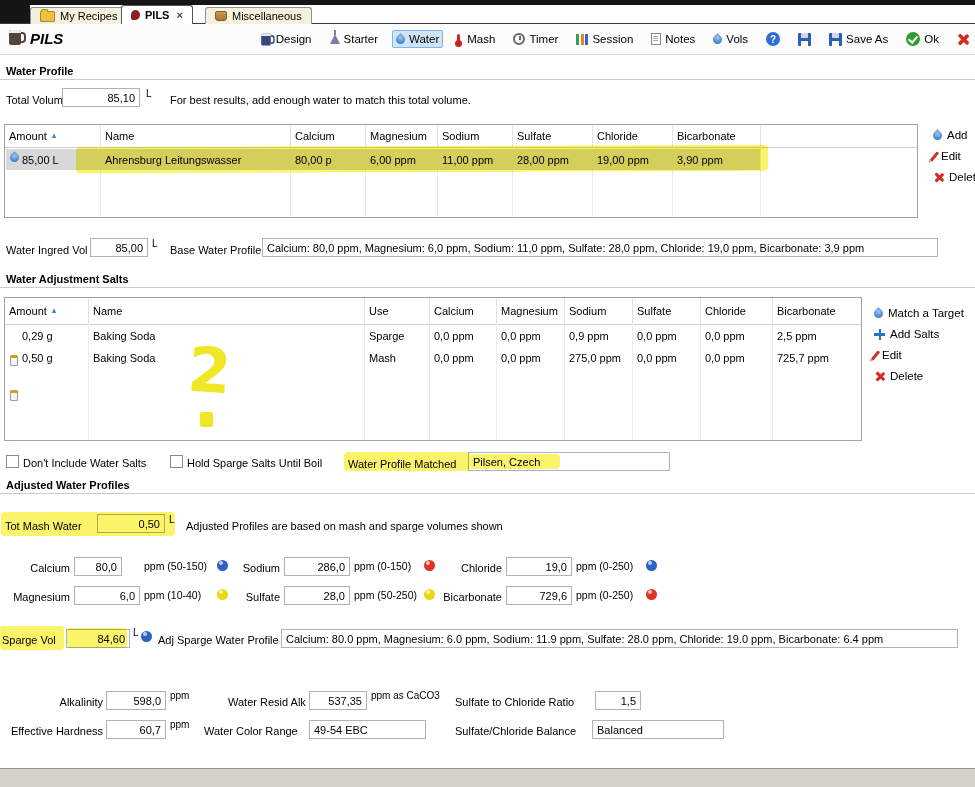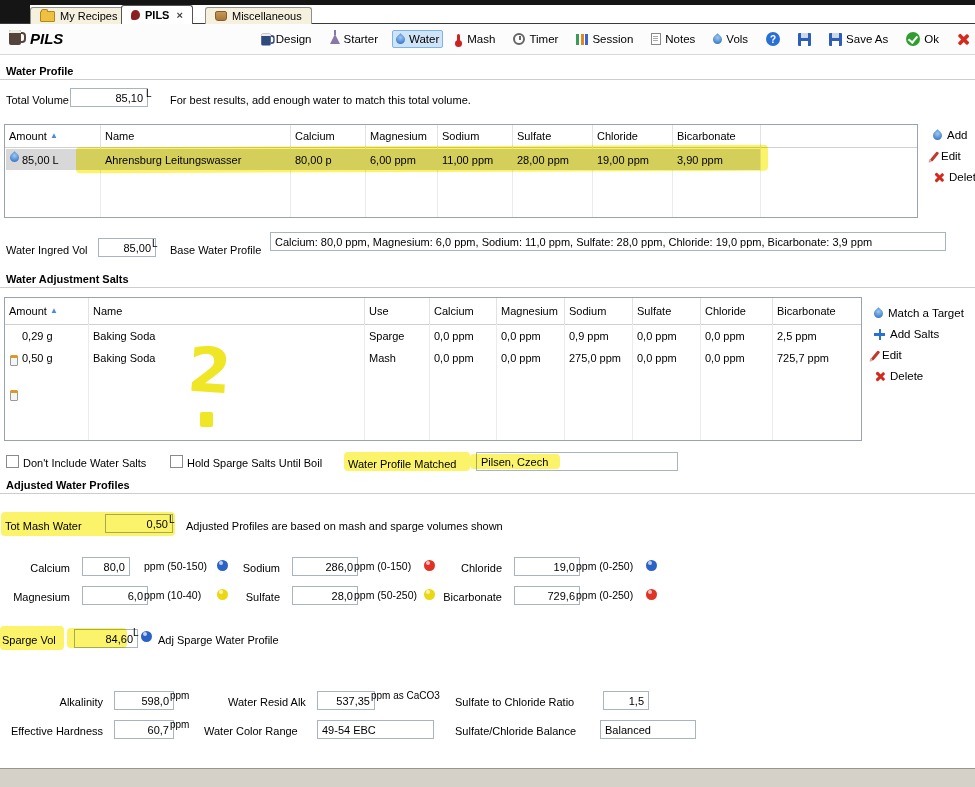--- a/index.html
+++ b/index.html
@@ -3,21 +3,21 @@
 <meta charset="utf-8">
 <style>
   html,body{margin:0;padding:0;background:#fff;}
   #app{position:relative;width:975px;height:787px;background:#fff;overflow:hidden;
        font-family:"Liberation Sans",sans-serif;font-size:11px;color:#000;}
   .abs{position:absolute;}
   .lbl{position:absolute;white-space:nowrap;line-height:14px;}
   .unit{position:absolute;font-size:10px;white-space:nowrap;}
   .field{position:absolute;height:19px;border:1px solid #a9b4be;background:#fff;
          box-sizing:border-box;display:flex;align-items:center;padding:0 4px;
-         font-size:11px;white-space:nowrap;overflow:hidden;margin-left:8px;}
+         font-size:11px;white-space:nowrap;overflow:hidden;}
   .num{justify-content:flex-end;}
   
   .topbar{left:0;top:0;width:975px;height:5px;background:#151515;}
   .tabbar{left:0;top:5px;width:975px;height:19px;background:#fff;border-bottom:1px solid #3a3a3a;box-sizing:border-box;}
   .tabcorner{left:0;top:5px;width:30px;height:18px;background:#151515;}
   .tab{position:absolute;display:flex;align-items:center;gap:5px;padding:0 9px;height:17px;
        background:#f6f1df;border:1px solid #8f8f8f;border-bottom:none;border-radius:3px 3px 0 0;box-sizing:border-box;}
   .tab.active{background:#ffffff;height:19px;border-color:#555;font-weight:bold;z-index:3;}
   .tabclose{margin-left:2px;color:#444;font-weight:bold;cursor:default;}
   
@@ -244,21 +244,21 @@
     <div class="sbtn">
       <span class="xicon"></span>
       <span>Delete</span>
       </div>
   </div>
 
   <span class="lbl" style="left:6px;top:243px;">Water Ingred Vol</span>
   <div class="field num" style="left:90px;top:238px;width:58px;">85,00</div>
   <span class="unit" style="left:152px;top:238px;">L</span>
   <span class="lbl" style="left:170px;top:243px;">Base Water Profile</span>
-  <div class="field" style="left:262px;top:232px;width:676px;">Calcium: 80,0 ppm, Magnesium: 6,0 ppm, Sodium: 11,0 ppm, Sulfate: 28,0 ppm, Chloride: 19,0 ppm, Bicarbonate: 3,9 ppm</div>
+  <div class="field" style="left:262px;top:238px;width:676px;">Calcium: 80,0 ppm, Magnesium: 6,0 ppm, Sodium: 11,0 ppm, Sulfate: 28,0 ppm, Chloride: 19,0 ppm, Bicarbonate: 3,9 ppm</div>
 
   <div class="sec" style="top:270px;">Water Adjustment Salts</div>
 
   <div class="tbl" style="left:4px;top:297px;width:858px;height:144px;">
     <div class="hdr" style="grid-template-columns:84px 276px 65px 67px 68px 68px 68px 72px 1fr;height:26px;">
       <div class="hcell">
         <span>Amount</span>
         <span class="sort">▲</span>
         </div>
       <div class="hcell">
@@ -384,38 +384,39 @@
   <span class="lbl" style="left:440px;top:590px;width:62px;text-align:right;">Bicarbonate</span>
   <div class="field num" style="left:506px;top:586px;width:66px;">729,6</div>
   <span class="lbl" style="left:576px;top:588px;font-size:10.5px;">ppm (0-250)</span>
   <span class="dot" style="left: 646px; top: 589px; background-color: rgb(224, 50, 38);"></span>
 
   <span class="lbl" style="left:2px;top:633px;">Sparge Vol</span>
   <div class="field num" style="left:66px;top:629px;width:64px;">84,60</div>
   <span class="unit" style="left:133px;top:627px;">L</span>
   <span class="dot" style="left: 141px; top: 631px; background-color: rgb(43, 98, 198);"></span>
   <span class="lbl" style="left:158px;top:633px;">Adj Sparge Water Profile</span>
+  <div class="field" style="left:281px;top:629px;width:677px;">Calcium: 80.0 ppm, Magnesium: 6.0 ppm, Sodium: 11.9 ppm, Sulfate: 28.0 ppm, Chloride: 19.0 ppm, Bicarbonate: 6.4 ppm</div>
 
 
   <span class="lbl" style="left:40px;top:695px;width:63px;text-align:right;">Alkalinity</span>
   <div class="field num" style="left:106px;top:691px;width:60px;">598,0</div>
   <span class="unit" style="left:170px;top:690px;">ppm</span>
   <span class="lbl" style="left:228px;top:695px;">Water Resid Alk</span>
   <div class="field num" style="left:309px;top:691px;width:58px;">537,35</div>
   <span class="unit" style="left:371px;top:690px;">ppm as CaCO3</span>
   <span class="lbl" style="left:455px;top:695px;">Sulfate to Chloride Ratio</span>
   <div class="field num" style="left:595px;top:691px;width:46px;">1,5</div>
 
   <span class="lbl" style="left:7px;top:724px;width:96px;text-align:right;">Effective Hardness</span>
   <div class="field num" style="left:106px;top:720px;width:60px;">60,7</div>
   <span class="unit" style="left:170px;top:719px;">ppm</span>
   <span class="lbl" style="left:204px;top:724px;">Water Color Range</span>
   <div class="field" style="left:309px;top:720px;width:117px;">49-54 EBC</div>
   <span class="lbl" style="left:455px;top:724px;">Sulfate/Chloride Balance</span>
-  <div class="field" style="left:592px;top:720px;width:96px;">Balanced</div>
+  <div class="field" style="left:592px;top:720px;width:132px;">Balanced</div>
 
   <div class="abs footer"></div>
 
   <div class="hl" style="left: 76px; top: 146px; width: 692px; height: 26px; transform: rotate(-0.2deg); background-color: rgba(248, 236, 14, 0.62);"></div>
   <div class="marker2" style="left:188px;top:340px;">2</div>
   <div class="marker2dot" style="left:200px;top:412px;"></div>
   <div class="hl" style="left: 344px; top: 452px; width: 126px; height: 19px; background-color: rgba(248, 236, 14, 0.62);"></div>
   <div class="hl" style="left: 470px; top: 454px; width: 90px; height: 15px; background-color: rgba(248, 236, 14, 0.62);"></div>
   <div class="hl" style="left: 1px; top: 512px; width: 174px; height: 24px; background-color: rgba(248, 236, 14, 0.62);"></div>
   <div class="hl" style="left: 0px; top: 626px; width: 64px; height: 24px; background-color: rgba(248, 236, 14, 0.62);"></div>

